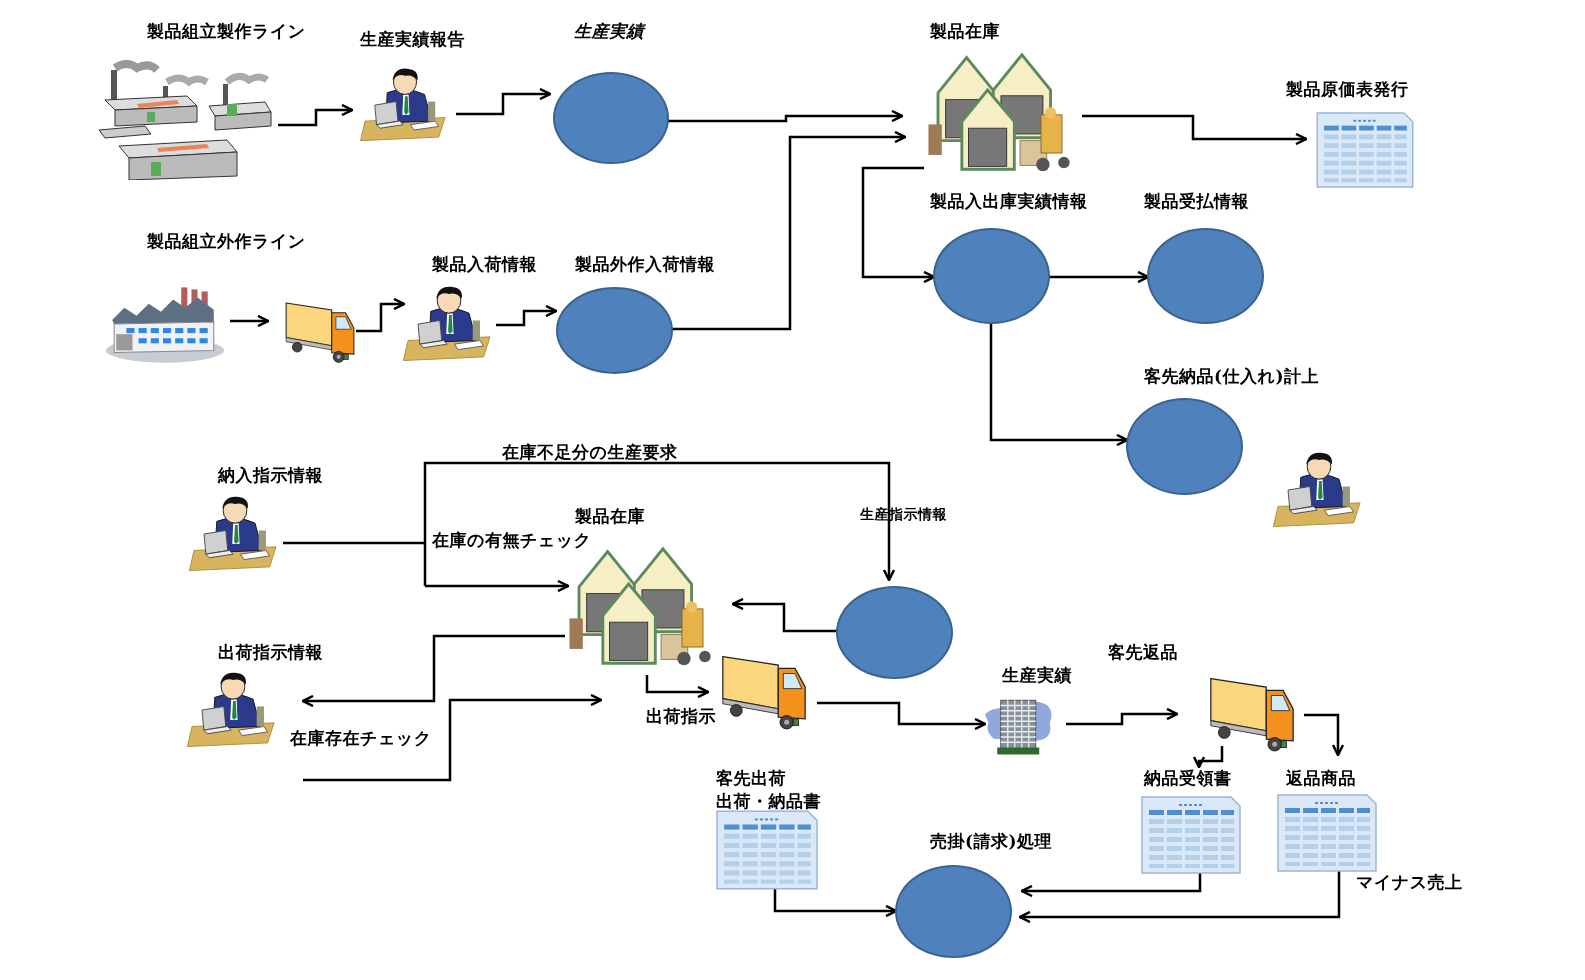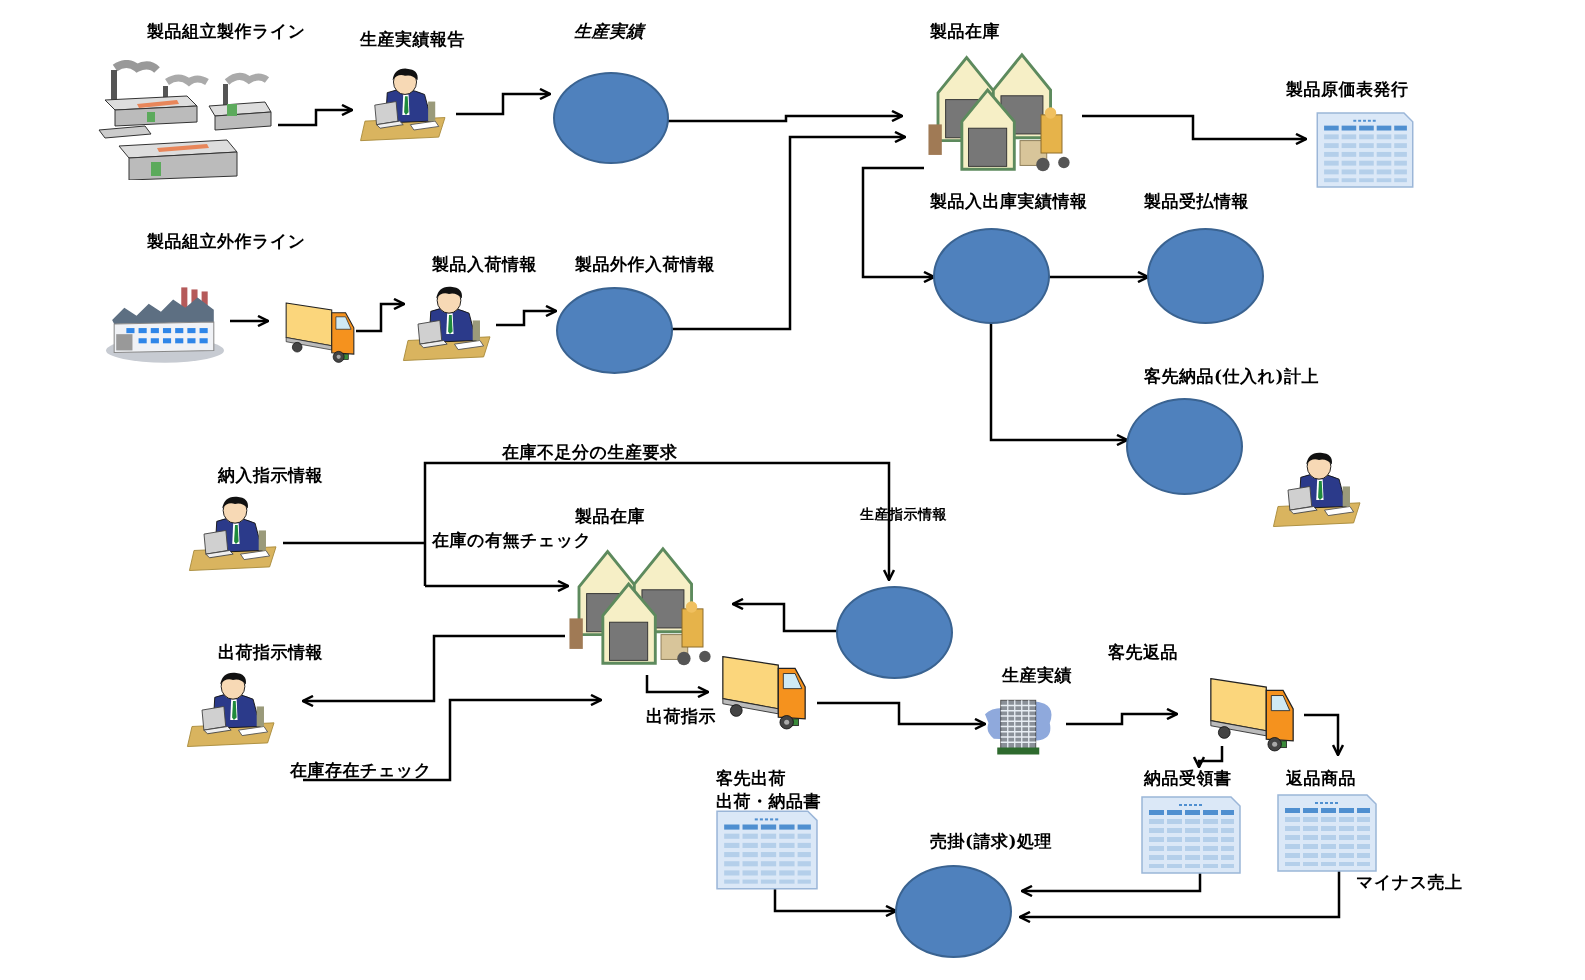--- a/index.html
+++ b/index.html
@@ -231,19 +231,19 @@
 <div class="lbl" style="left:1144px;top:366px;">客先納品(仕入れ)計上</div>
 <div class="lbl" style="left:502px;top:442px;">在庫不足分の生産要求</div>
 <div class="lbl" style="left:218px;top:465px;">納入指示情報</div>
 <div class="lbl" style="left:575px;top:506px;">製品在庫</div>
 <div class="lbl" style="left:860px;top:506px;font-size:14px;">生産指示情報</div>
 <div class="lbl" style="left:432px;top:530px;">在庫の有無チェック</div>
 <div class="lbl" style="left:218px;top:642px;">出荷指示情報</div>
 <div class="lbl" style="left:1108px;top:642px;">客先返品</div>
 <div class="lbl" style="left:1002px;top:665px;">生産実績</div>
 <div class="lbl" style="left:646px;top:706px;">出荷指示</div>
-<div class="lbl" style="left:290px;top:728px;margin-top:32px;">在庫存在チェック</div>
+<div class="lbl" style="left:290px;top:728px;">在庫存在チェック</div>
 <div class="lbl" style="left:716px;top:768px;">客先出荷</div>
 <div class="lbl" style="left:716px;top:791px;">出荷・納品書</div>
 <div class="lbl" style="left:1144px;top:768px;">納品受領書</div>
 <div class="lbl" style="left:1286px;top:768px;">返品商品</div>
 <div class="lbl" style="left:930px;top:831px;">売掛(請求)処理</div>
 <div class="lbl" style="left:1356px;top:872px;">マイナス売上</div>
 
 </body></html>

